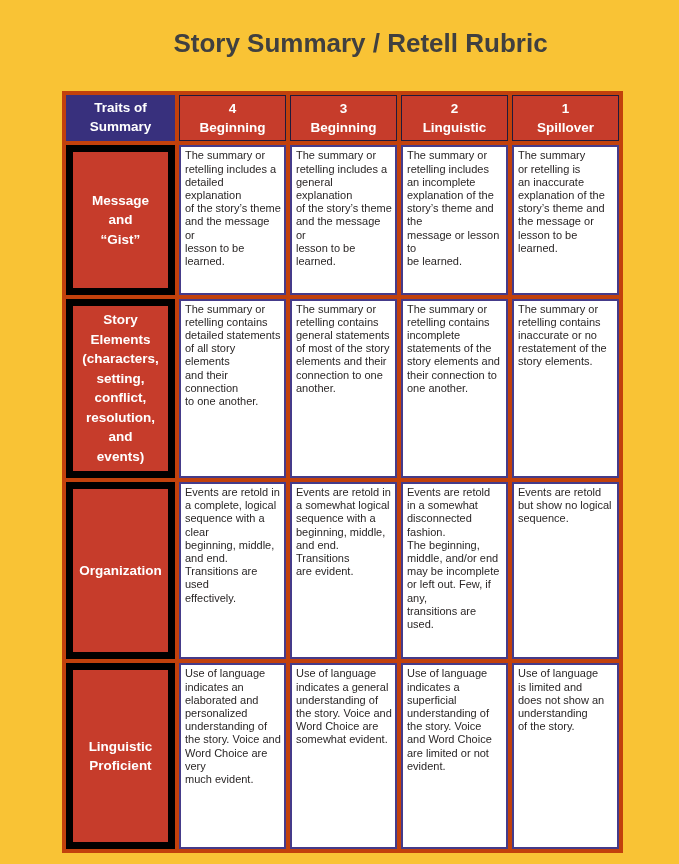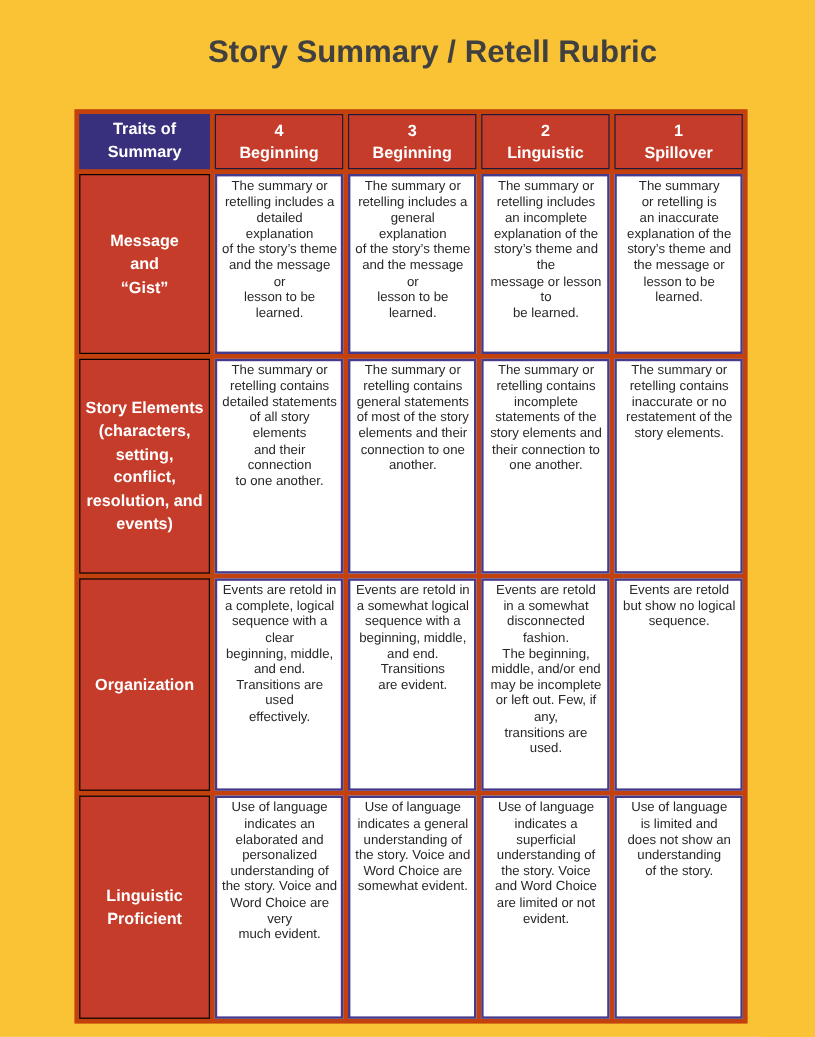--- a/index.html
+++ b/index.html
@@ -58,36 +58,36 @@
     text-align: center;
     vertical-align: middle;
   }
   .score-header .score,
   .score-header .label {
     display: block;
     line-height: 1.45;
   }
   .trait {
     background: #C63C2B;
-    border: 1px solid #000000;
+    border: 7px solid #000000;
     color: #FFFFFF;
     font-weight: bold;
     font-size: 13.5px;
     line-height: 1.45;
     text-align: center;
     vertical-align: middle;
     white-space: pre-line;
   }
   .cell {
     background: #FFFFFF;
     border: 2px solid #453B8A;
     color: #2A2626;
     font-size: 11px;
     line-height: 1.2;
-    text-align: center;
+    text-align: left;
     vertical-align: top;
     padding: 2px 3px 2px 4px;
     white-space: pre-line;
   }
 </style>
 </head>
 <body>
 
 <div class="page">
 

